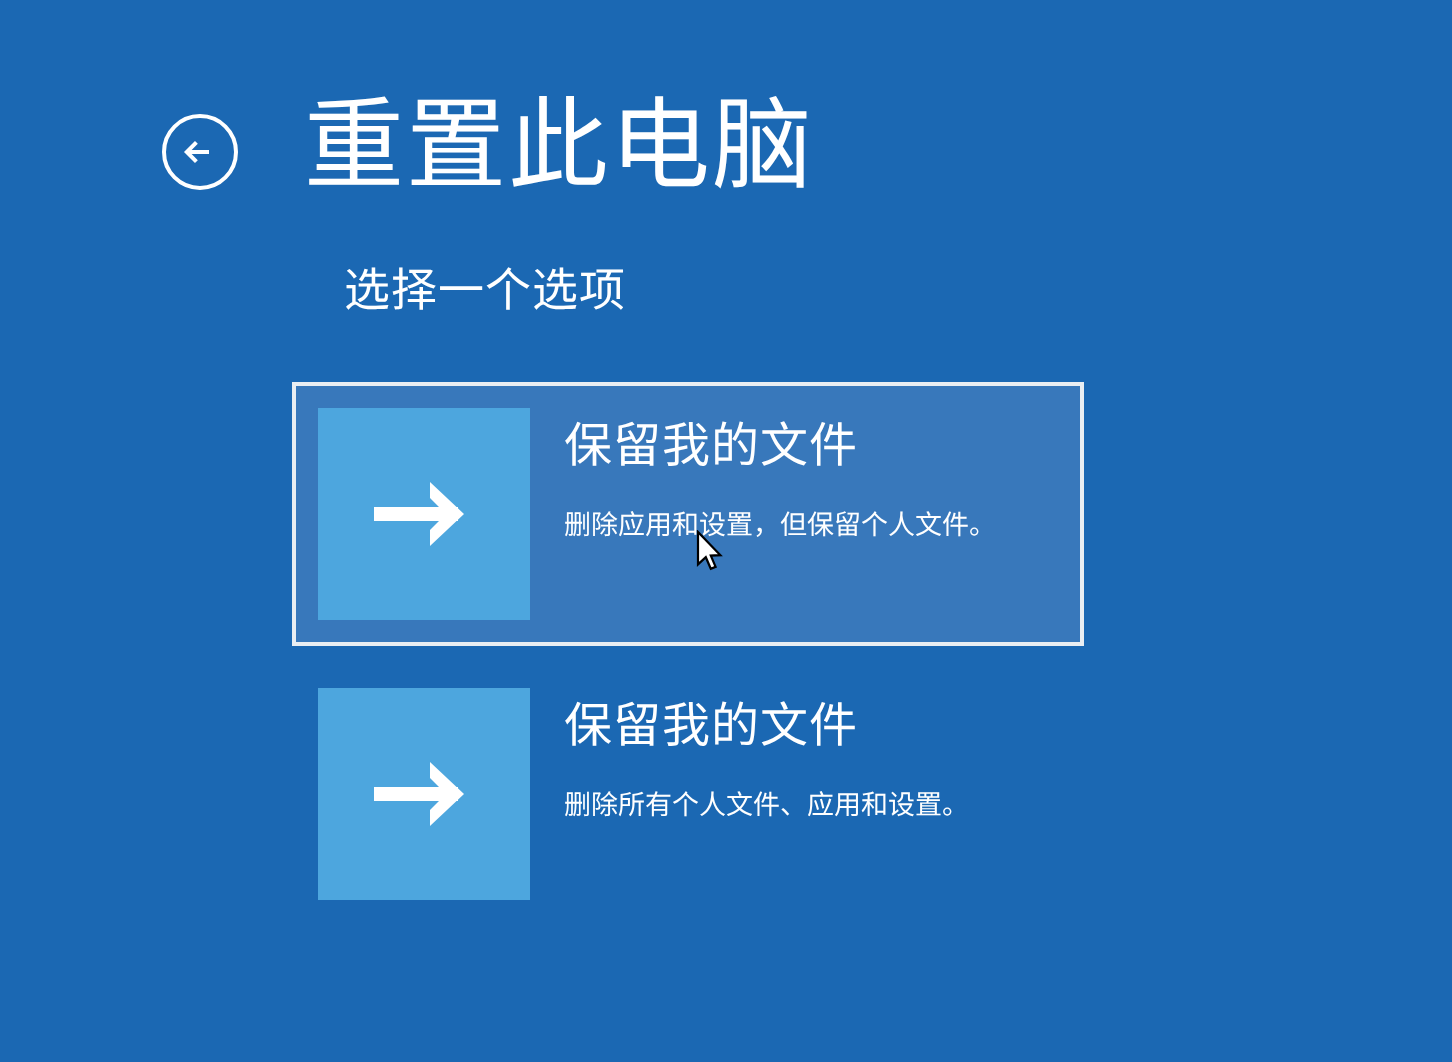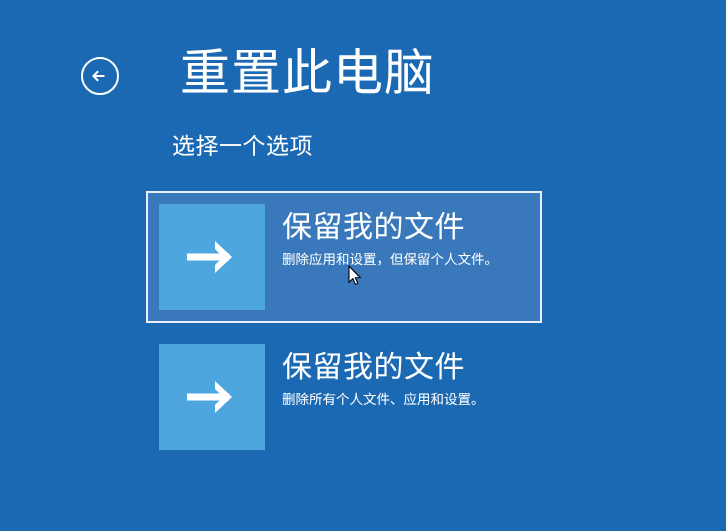--- a/index.html
+++ b/index.html
@@ -48,21 +48,20 @@
   }
   .back-btn svg { display: block; }
 
   .page-title {
     font-size: 50px;
     line-height: 1;
     font-weight: 300;
     letter-spacing: 1px;
     white-space: nowrap;
     color: #ffffff;
-    margin-left: 28px;
   }
 
   .subtitle {
     position: absolute;
     left: 152px;
     top: 133px;
     font-size: 23px;
     font-weight: 400;
     line-height: 1.2;
     letter-spacing: 0.5px;
@@ -107,30 +106,30 @@
   }
   .tile svg { display: block; }
 
   .option-text {
     padding-left: 17px;
     padding-top: 4px;
     min-width: 0;
   }
 
   .option-title {
-    font-size: 30px;
+    font-size: 24px;
     font-weight: 300;
     line-height: 1.25;
     letter-spacing: 0.5px;
     color: #ffffff;
     white-space: nowrap;
   }
 
   .option-desc {
-    margin-top: 4px;
+    margin-top: 16px;
     font-size: 13.5px;
     font-weight: 400;
     line-height: 1.4;
     color: #ffffff;
     white-space: nowrap;
   }
 
   
   .cursor {
     position: absolute;

